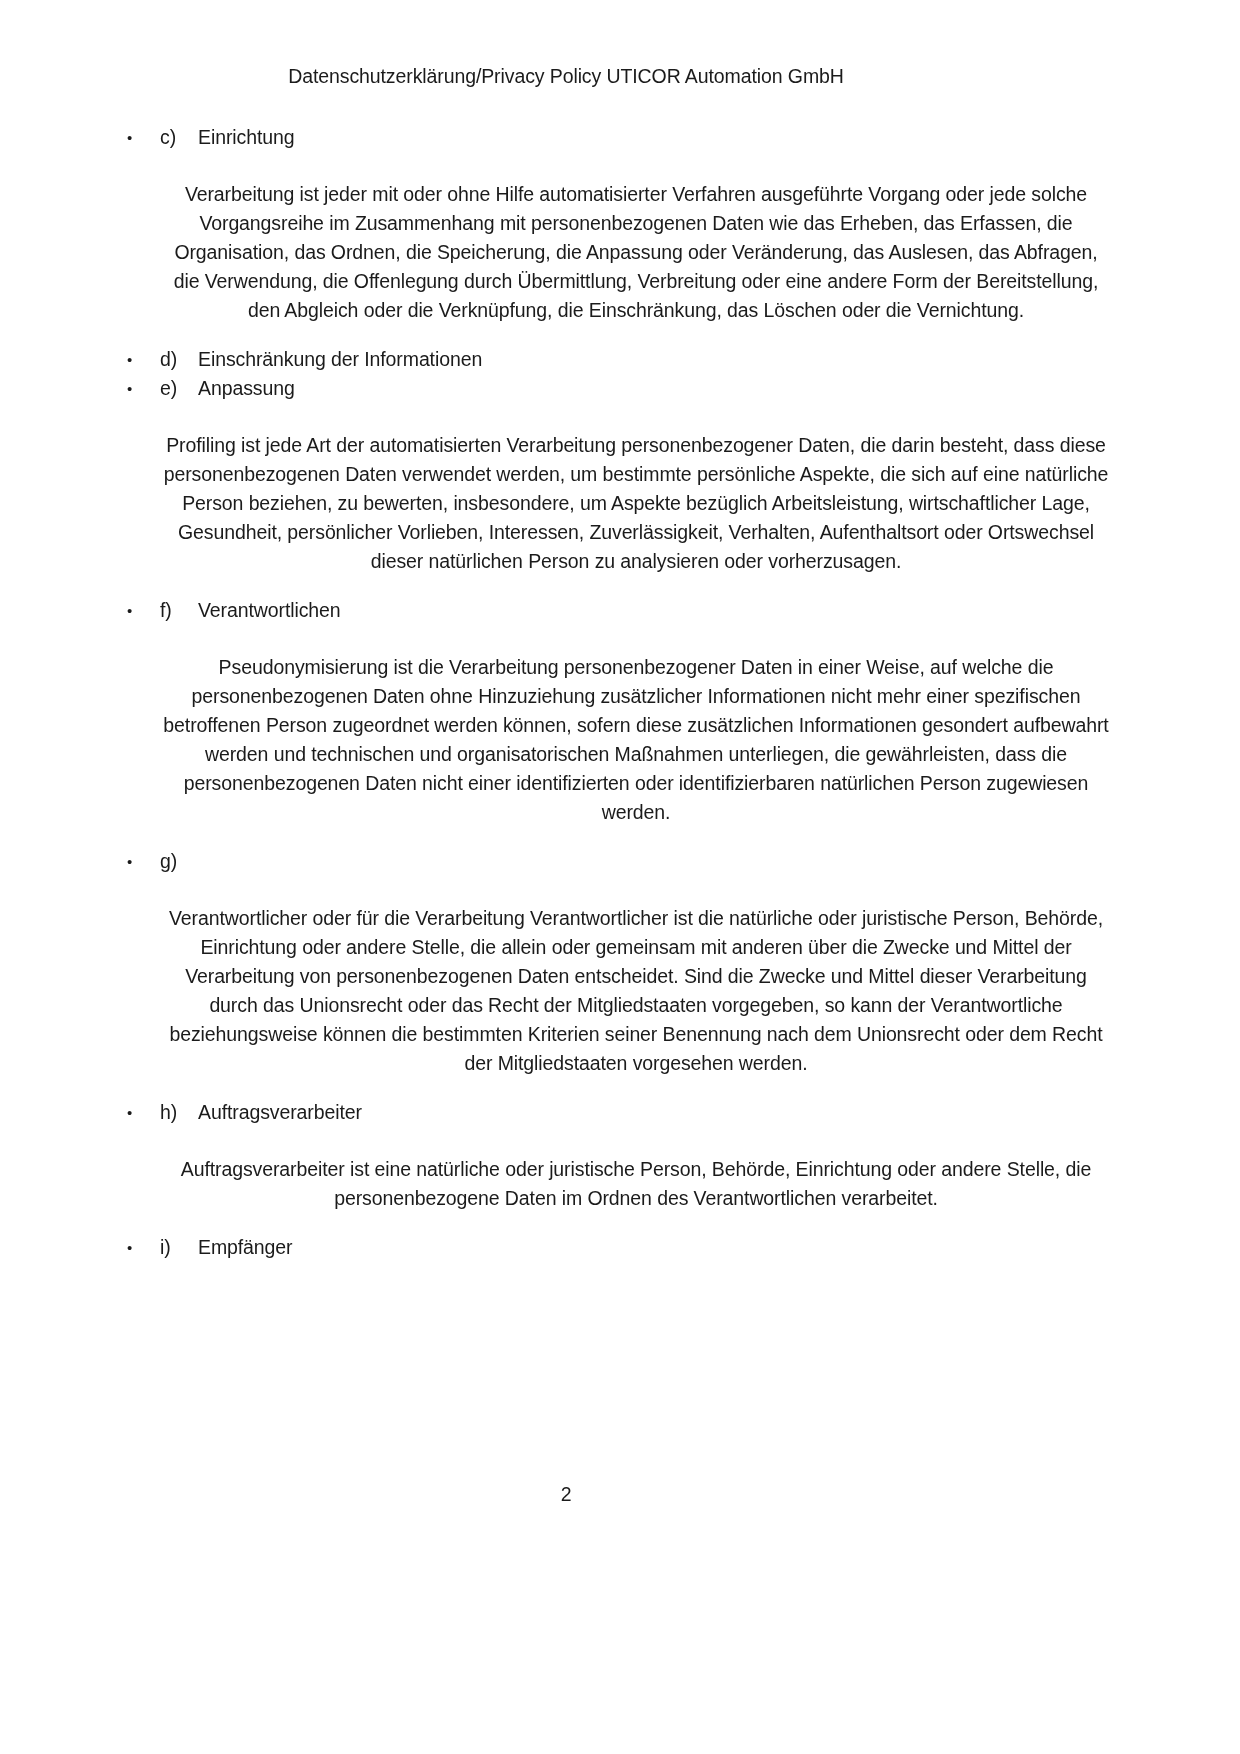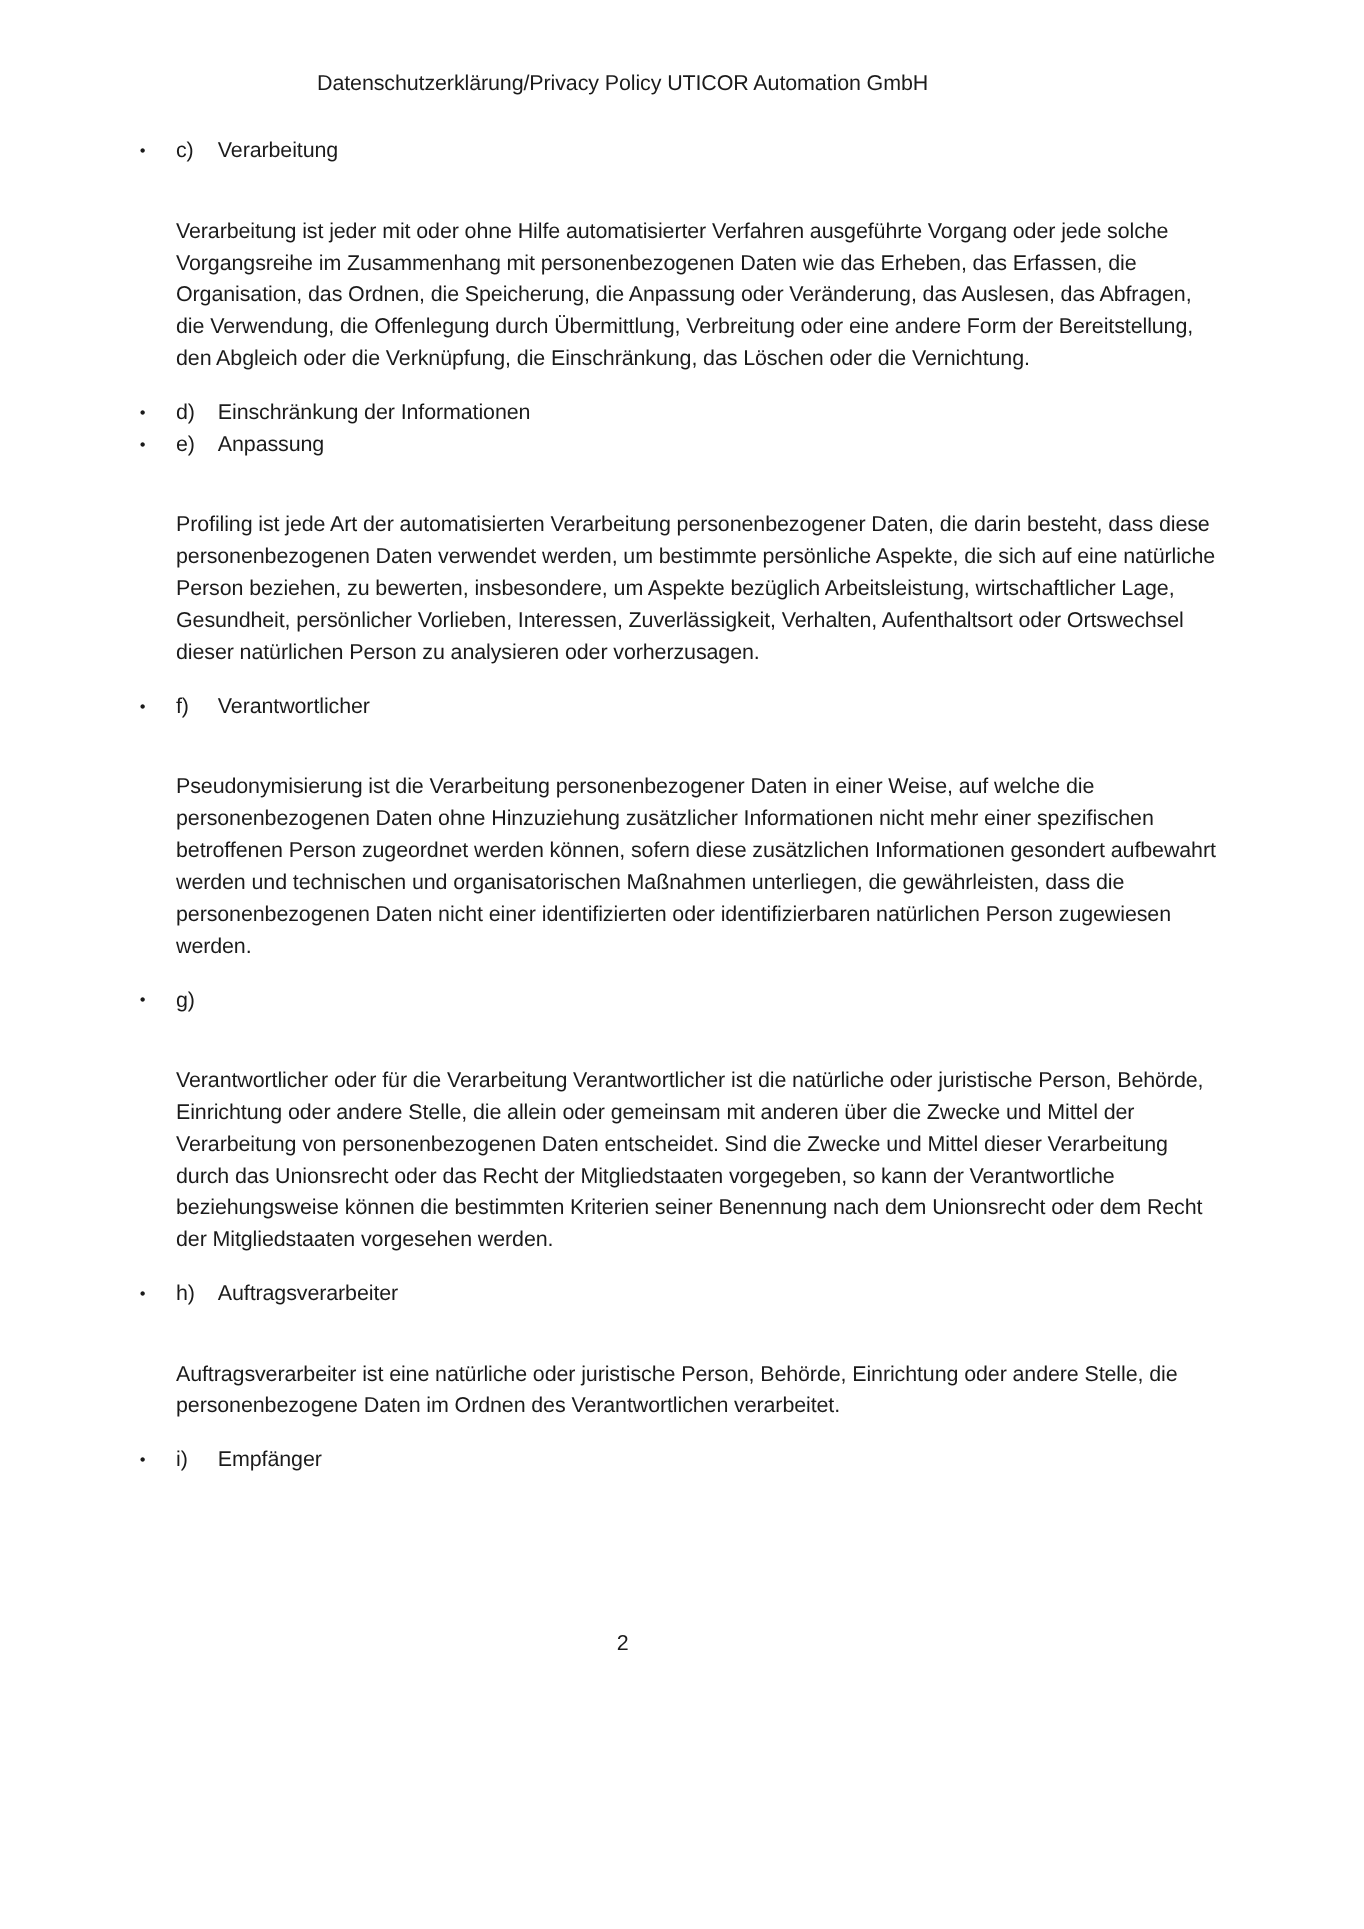--- a/index.html
+++ b/index.html
@@ -43,22 +43,22 @@
     top: 0;
     font-size: 15px;
     line-height: 29px;
   }
   .def-heading .def-label {
     display: inline-block;
     width: 38px;
     flex: 0 0 38px;
   }
   .def-body {
-    margin: 44px 0 20px 0;
-    text-align: left;
+    margin: 28px 0 20px 0;
+    text-align: center;
   }
   .page-footer {
     position: absolute;
     top: 1480px;
     left: 160px;
     right: 268px;
     text-align: center;
   }
 </style>
 </head>
@@ -67,21 +67,21 @@
 <div class="page">
 
   <div class="doc-header">Datenschutzerklärung/Privacy Policy UTICOR Automation GmbH</div>
 
   <div class="definitions-list">
 
     <div class="def-item">
       <div class="def-heading">
         <span class="bullet">•</span>
         <span class="def-label">c)</span>
-        <span class="def-title">Verarbeitung</span>
+        <span class="def-title">Einrichtung</span>
       </div>
       <p class="def-body">Verarbeitung ist jeder mit oder ohne Hilfe automatisierter Verfahren ausgeführte Vorgang oder jede solche Vorgangsreihe im Zusammenhang mit personenbezogenen Daten wie das Erheben, das Erfassen, die Organisation, das Ordnen, die Speicherung, die Anpassung oder Veränderung, das Auslesen, das Abfragen, die Verwendung, die Offenlegung durch Übermittlung, Verbreitung oder eine andere Form der Bereitstellung, den Abgleich oder die Verknüpfung, die Einschränkung, das Löschen oder die Vernichtung.</p>
     </div>
 
     <div class="def-item">
       <div class="def-heading">
         <span class="bullet">•</span>
         <span class="def-label">d)</span>
         <span class="def-title">Einschränkung der Informationen</span>
       </div>
@@ -93,21 +93,21 @@
         <span class="def-label">e)</span>
         <span class="def-title">Anpassung</span>
       </div>
       <p class="def-body">Profiling ist jede Art der automatisierten Verarbeitung personenbezogener Daten, die darin besteht, dass diese personenbezogenen Daten verwendet werden, um bestimmte persönliche Aspekte, die sich auf eine natürliche Person beziehen, zu bewerten, insbesondere, um Aspekte bezüglich Arbeitsleistung, wirtschaftlicher Lage, Gesundheit, persönlicher Vorlieben, Interessen, Zuverlässigkeit, Verhalten, Aufenthaltsort oder Ortswechsel dieser natürlichen Person zu analysieren oder vorherzusagen.</p>
     </div>
 
     <div class="def-item">
       <div class="def-heading">
         <span class="bullet">•</span>
         <span class="def-label">f)</span>
-        <span class="def-title">Verantwortlicher</span>
+        <span class="def-title">Verantwortlichen</span>
       </div>
       <p class="def-body">Pseudonymisierung ist die Verarbeitung personenbezogener Daten in einer Weise, auf welche die personenbezogenen Daten ohne Hinzuziehung zusätzlicher Informationen nicht mehr einer spezifischen betroffenen Person zugeordnet werden können, sofern diese zusätzlichen Informationen gesondert aufbewahrt werden und technischen und organisatorischen Maßnahmen unterliegen, die gewährleisten, dass die personenbezogenen Daten nicht einer identifizierten oder identifizierbaren natürlichen Person zugewiesen werden.</p>
     </div>
 
     <div class="def-item">
       <div class="def-heading">
         <span class="bullet">•</span>
         <span class="def-label">g)</span>
       </div>
       <p class="def-body">Verantwortlicher oder für die Verarbeitung Verantwortlicher ist die natürliche oder juristische Person, Behörde, Einrichtung oder andere Stelle, die allein oder gemeinsam mit anderen über die Zwecke und Mittel der Verarbeitung von personenbezogenen Daten entscheidet. Sind die Zwecke und Mittel dieser Verarbeitung durch das Unionsrecht oder das Recht der Mitgliedstaaten vorgegeben, so kann der Verantwortliche beziehungsweise können die bestimmten Kriterien seiner Benennung nach dem Unionsrecht oder dem Recht der Mitgliedstaaten vorgesehen werden.</p>

